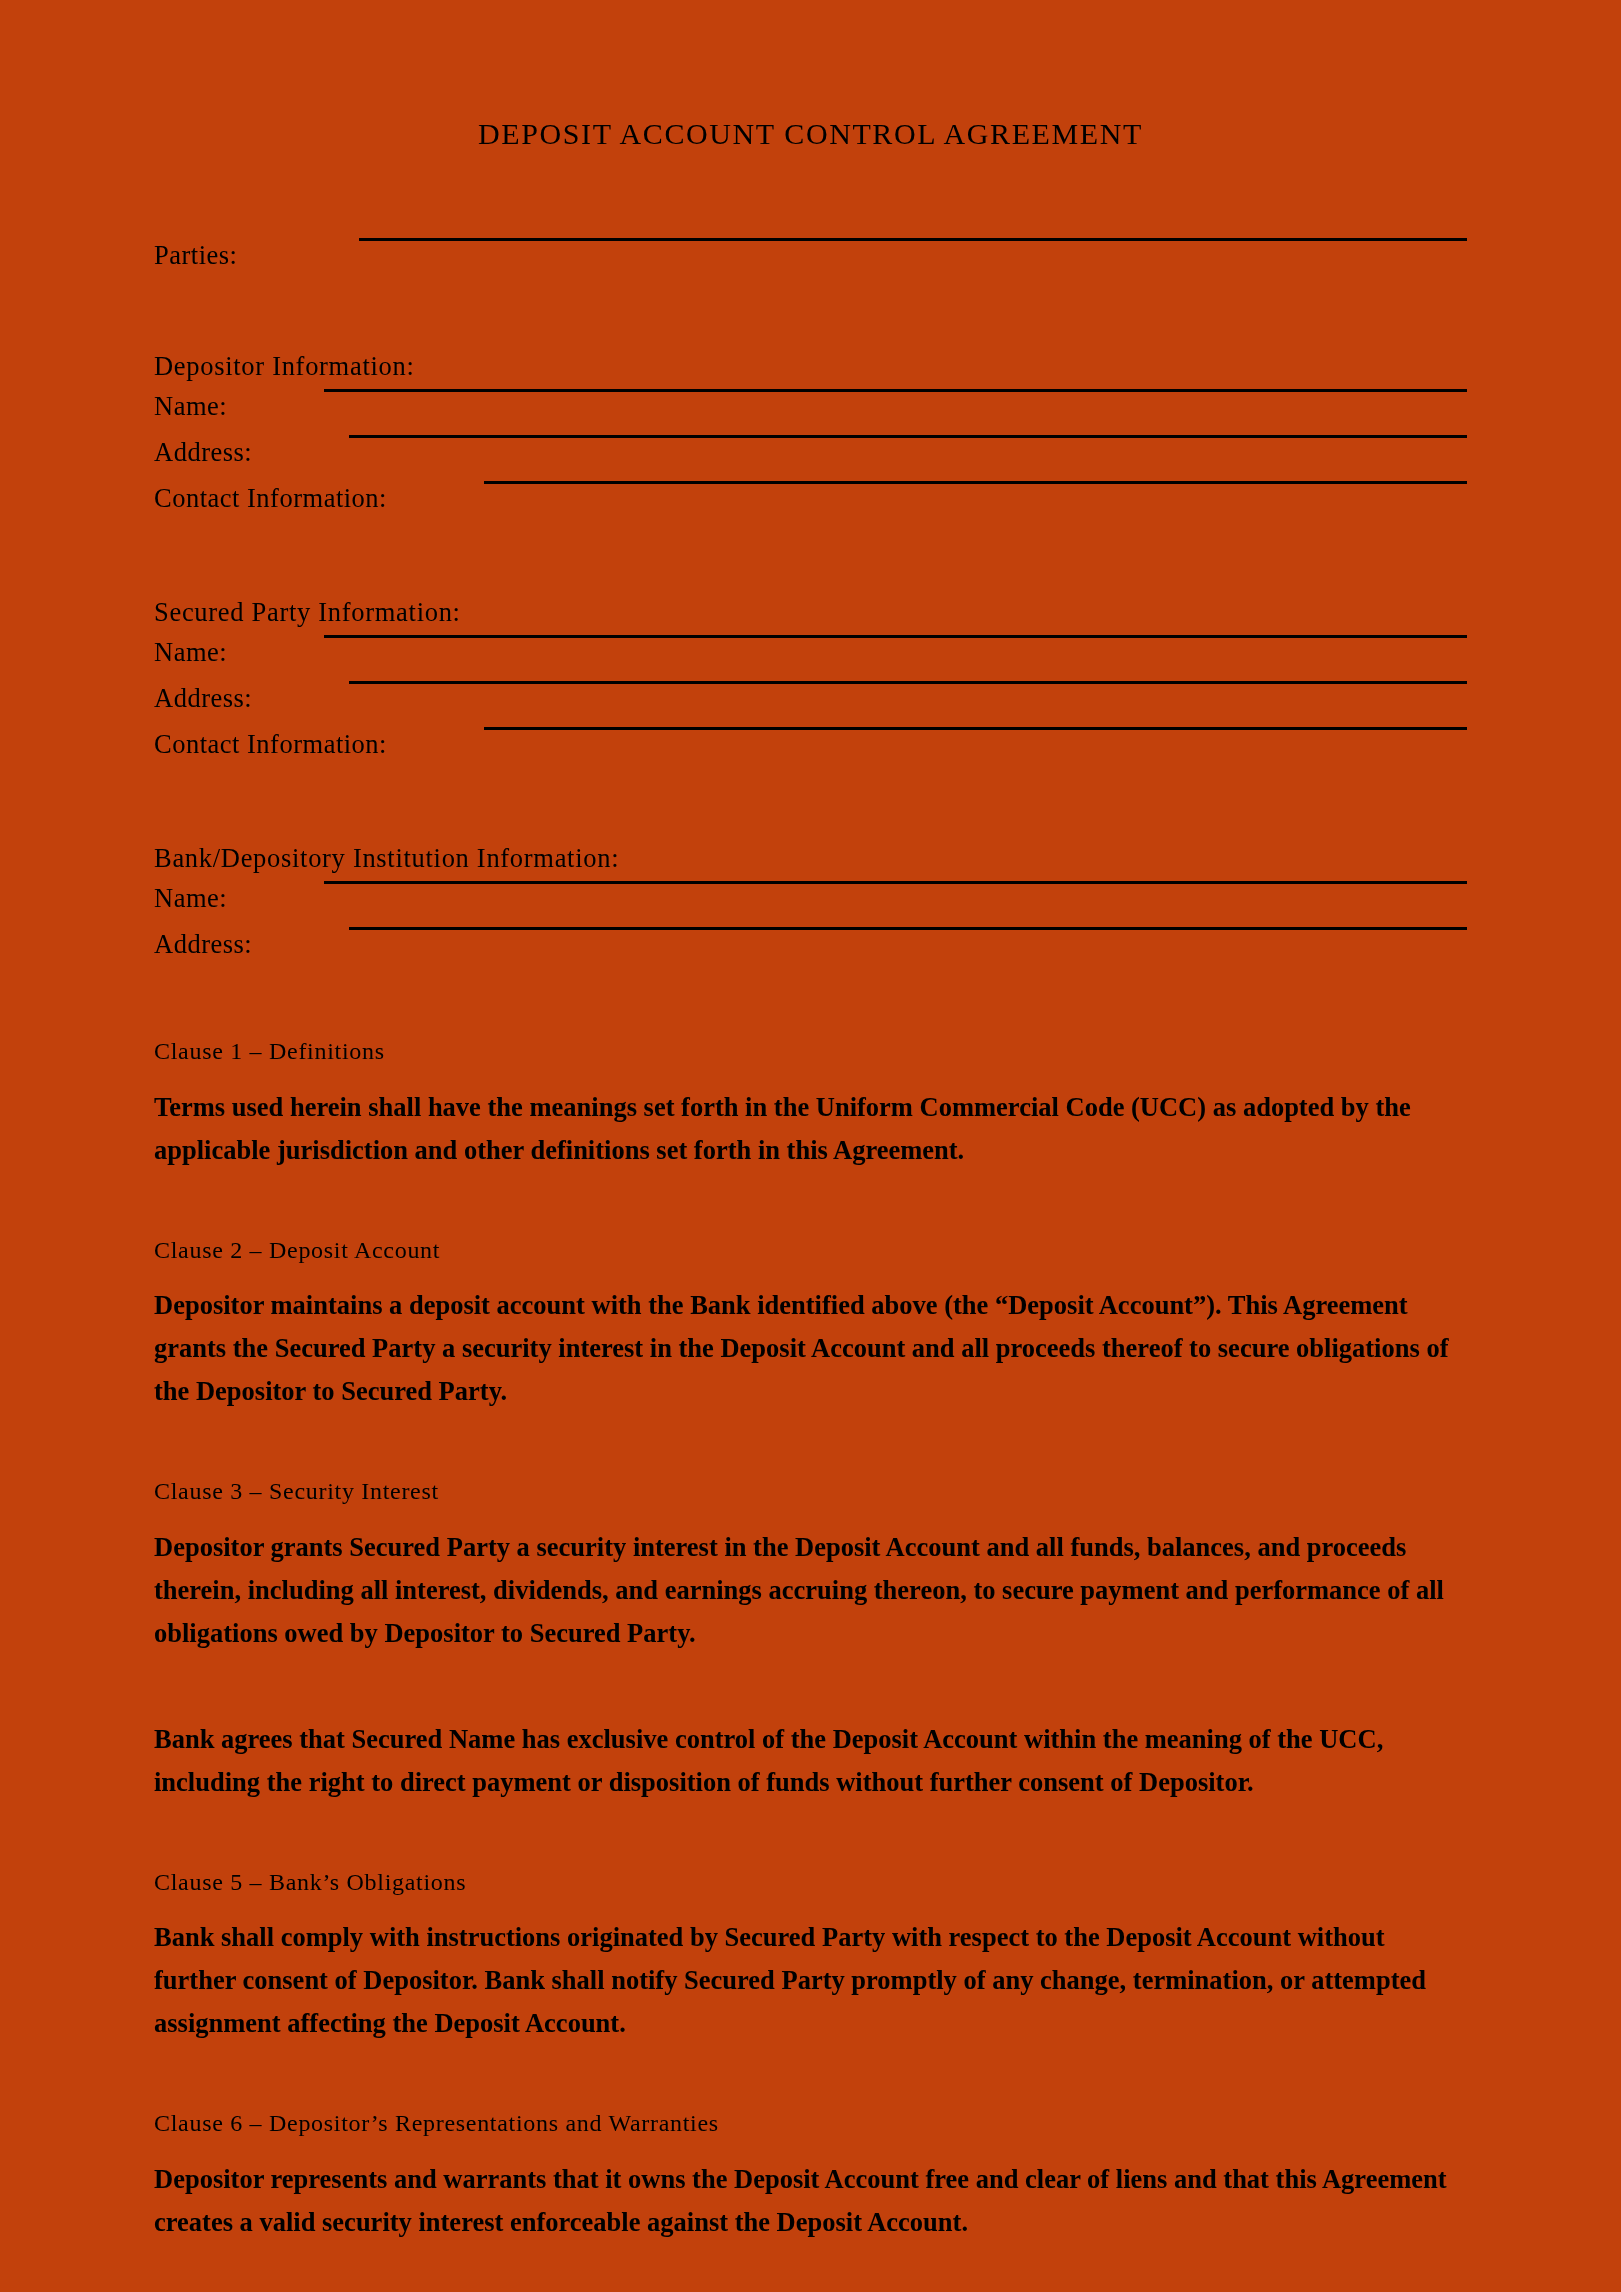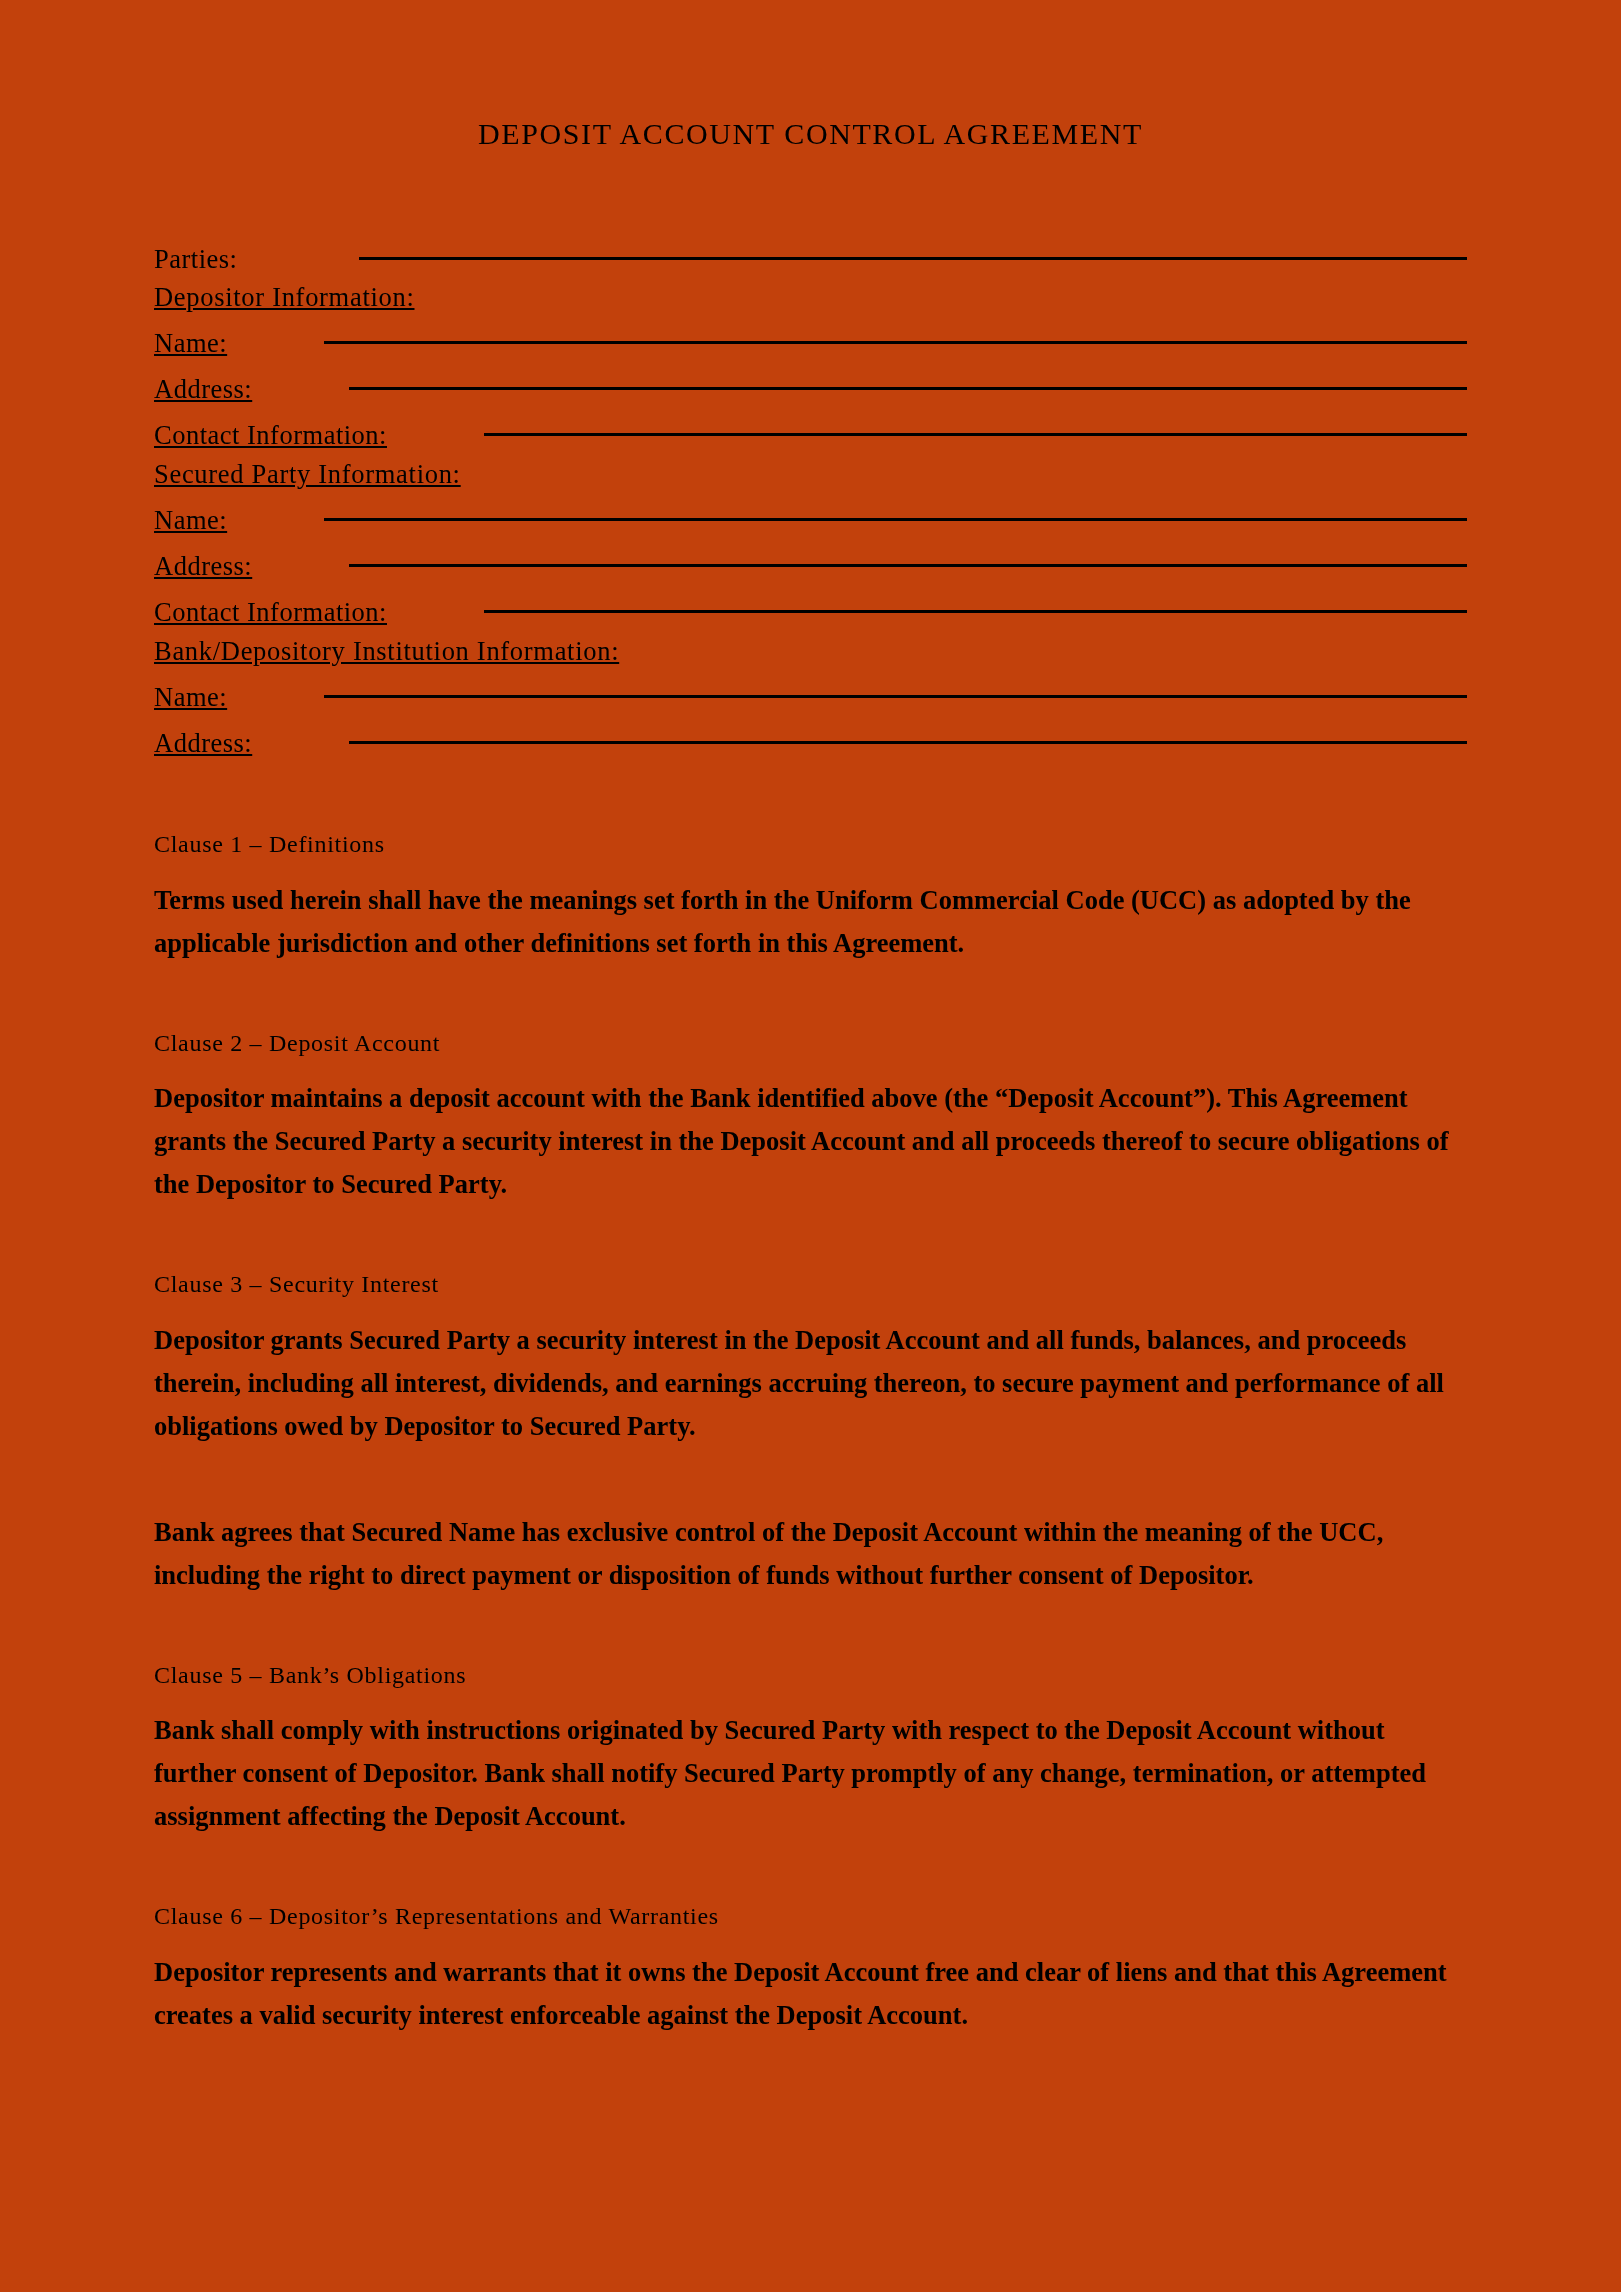--- a/index.html
+++ b/index.html
@@ -23,21 +23,21 @@
     margin: 0;
     font-size: 30px;
     font-weight: normal;
     text-align: center;
     letter-spacing: 1.6px;
     line-height: 1.2;
     white-space: nowrap;
   }
   .field-row {
     display: flex;
-    align-items: center;
+    align-items: flex-start;
     gap: 9px;
   }
   .parties-row {
     margin-top: 86px;
     height: 43px;
   }
   .field-label {
     font-size: 26.5px;
     line-height: 1.3;
     letter-spacing: 0.5px;
@@ -47,21 +47,21 @@
     flex: 1 1 auto;
     height: 0;
     border-bottom: 3.9px solid #000000;
     margin-left: 88px;
     margin-bottom: 2px;
   }
   .parties-row .fill-line {
     margin-left: 112px;
   }
   .info-section {
-    text-decoration: underline;
+    margin-top: 69px;
   }
   .section-heading {
     font-size: 26.5px;
     letter-spacing: 0.7px;
     line-height: 1.25;
     margin: 0 0 5.9px 0;
   }
   .info-section .field-row {
     height: 46px;
   }

